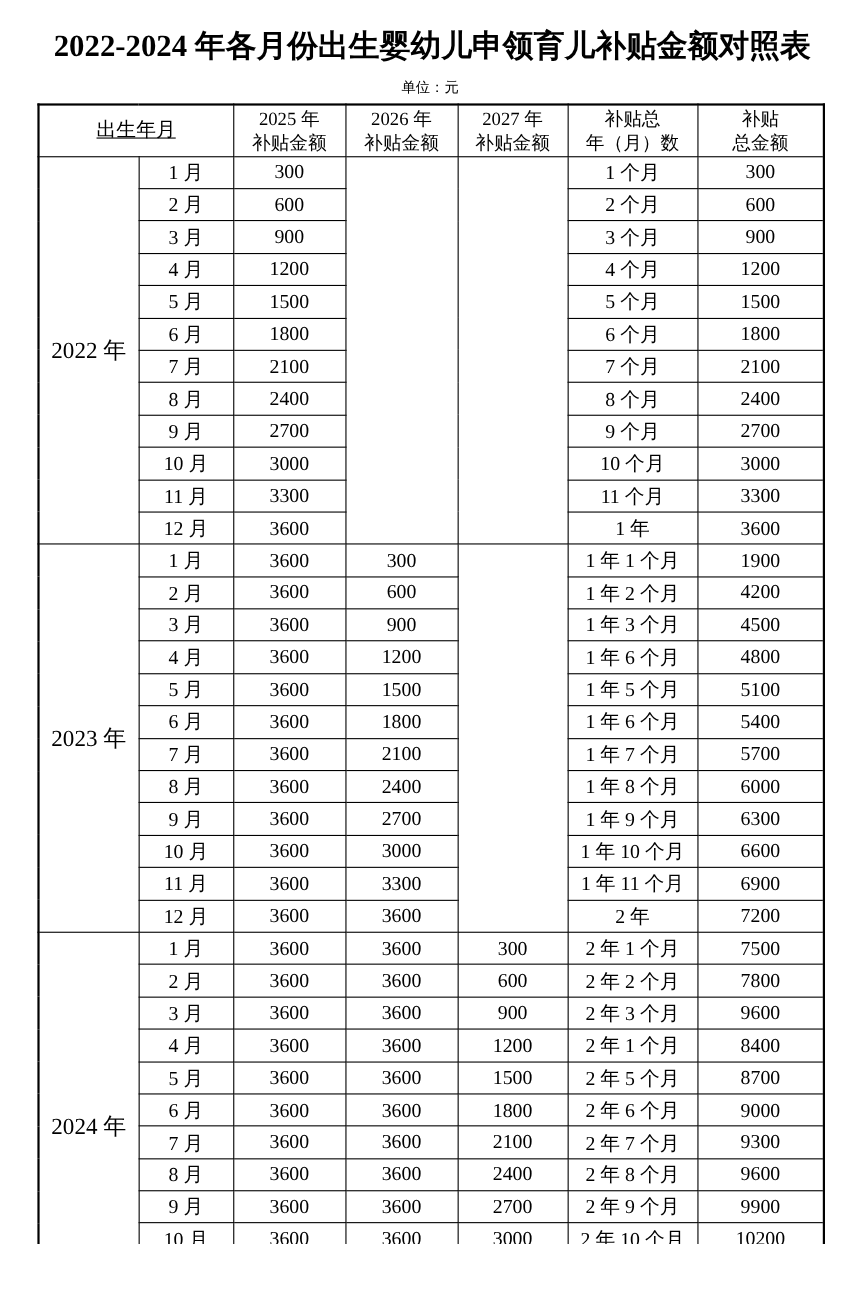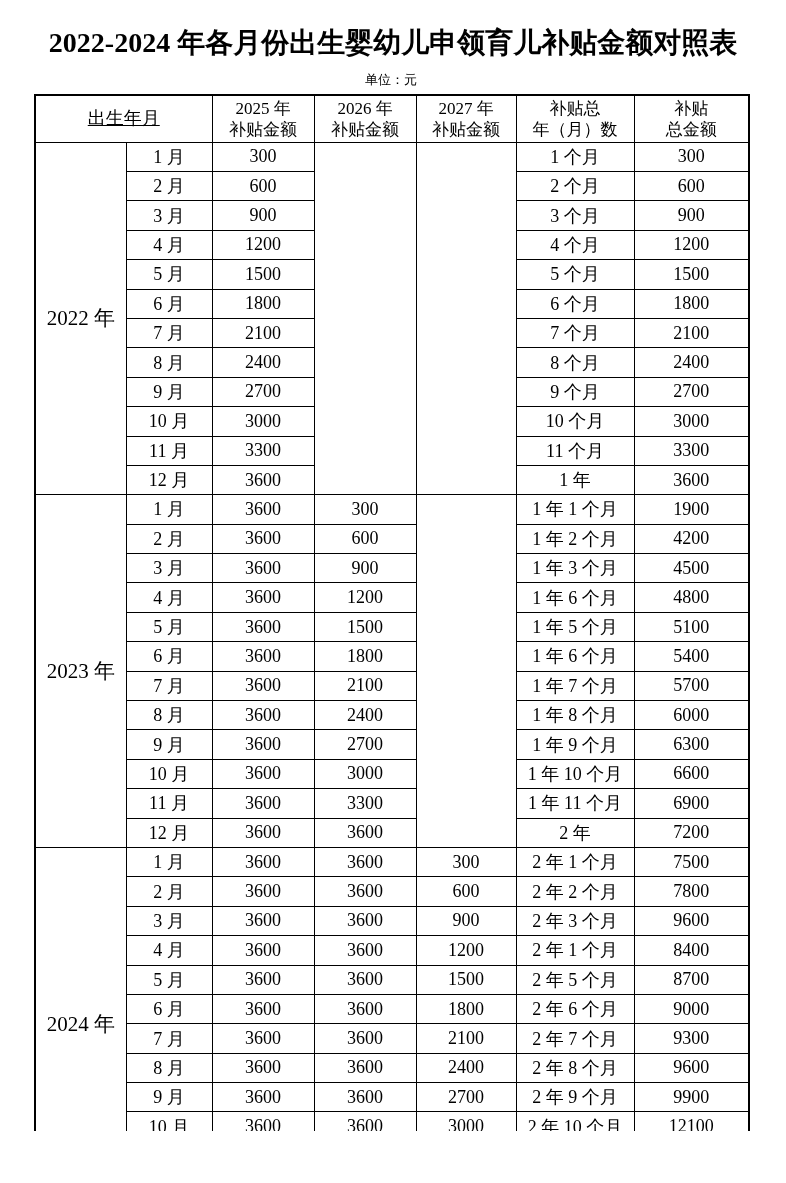--- a/index.html
+++ b/index.html
@@ -337,21 +337,21 @@
           <td>2700</td>
           <td>2 年 9 个月</td>
           <td>9900</td>
         </tr>
         <tr>
           <td>10 月</td>
           <td>3600</td>
           <td>3600</td>
           <td>3000</td>
           <td>2 年 10 个月</td>
-          <td>12100</td>
+          <td>10200</td>
         </tr>
         <tr>
           <td>11 月</td>
           <td>3600</td>
           <td>3600</td>
           <td>3300</td>
           <td>2 年 11 个月</td>
           <td>10500</td>
         </tr>
         <tr>

